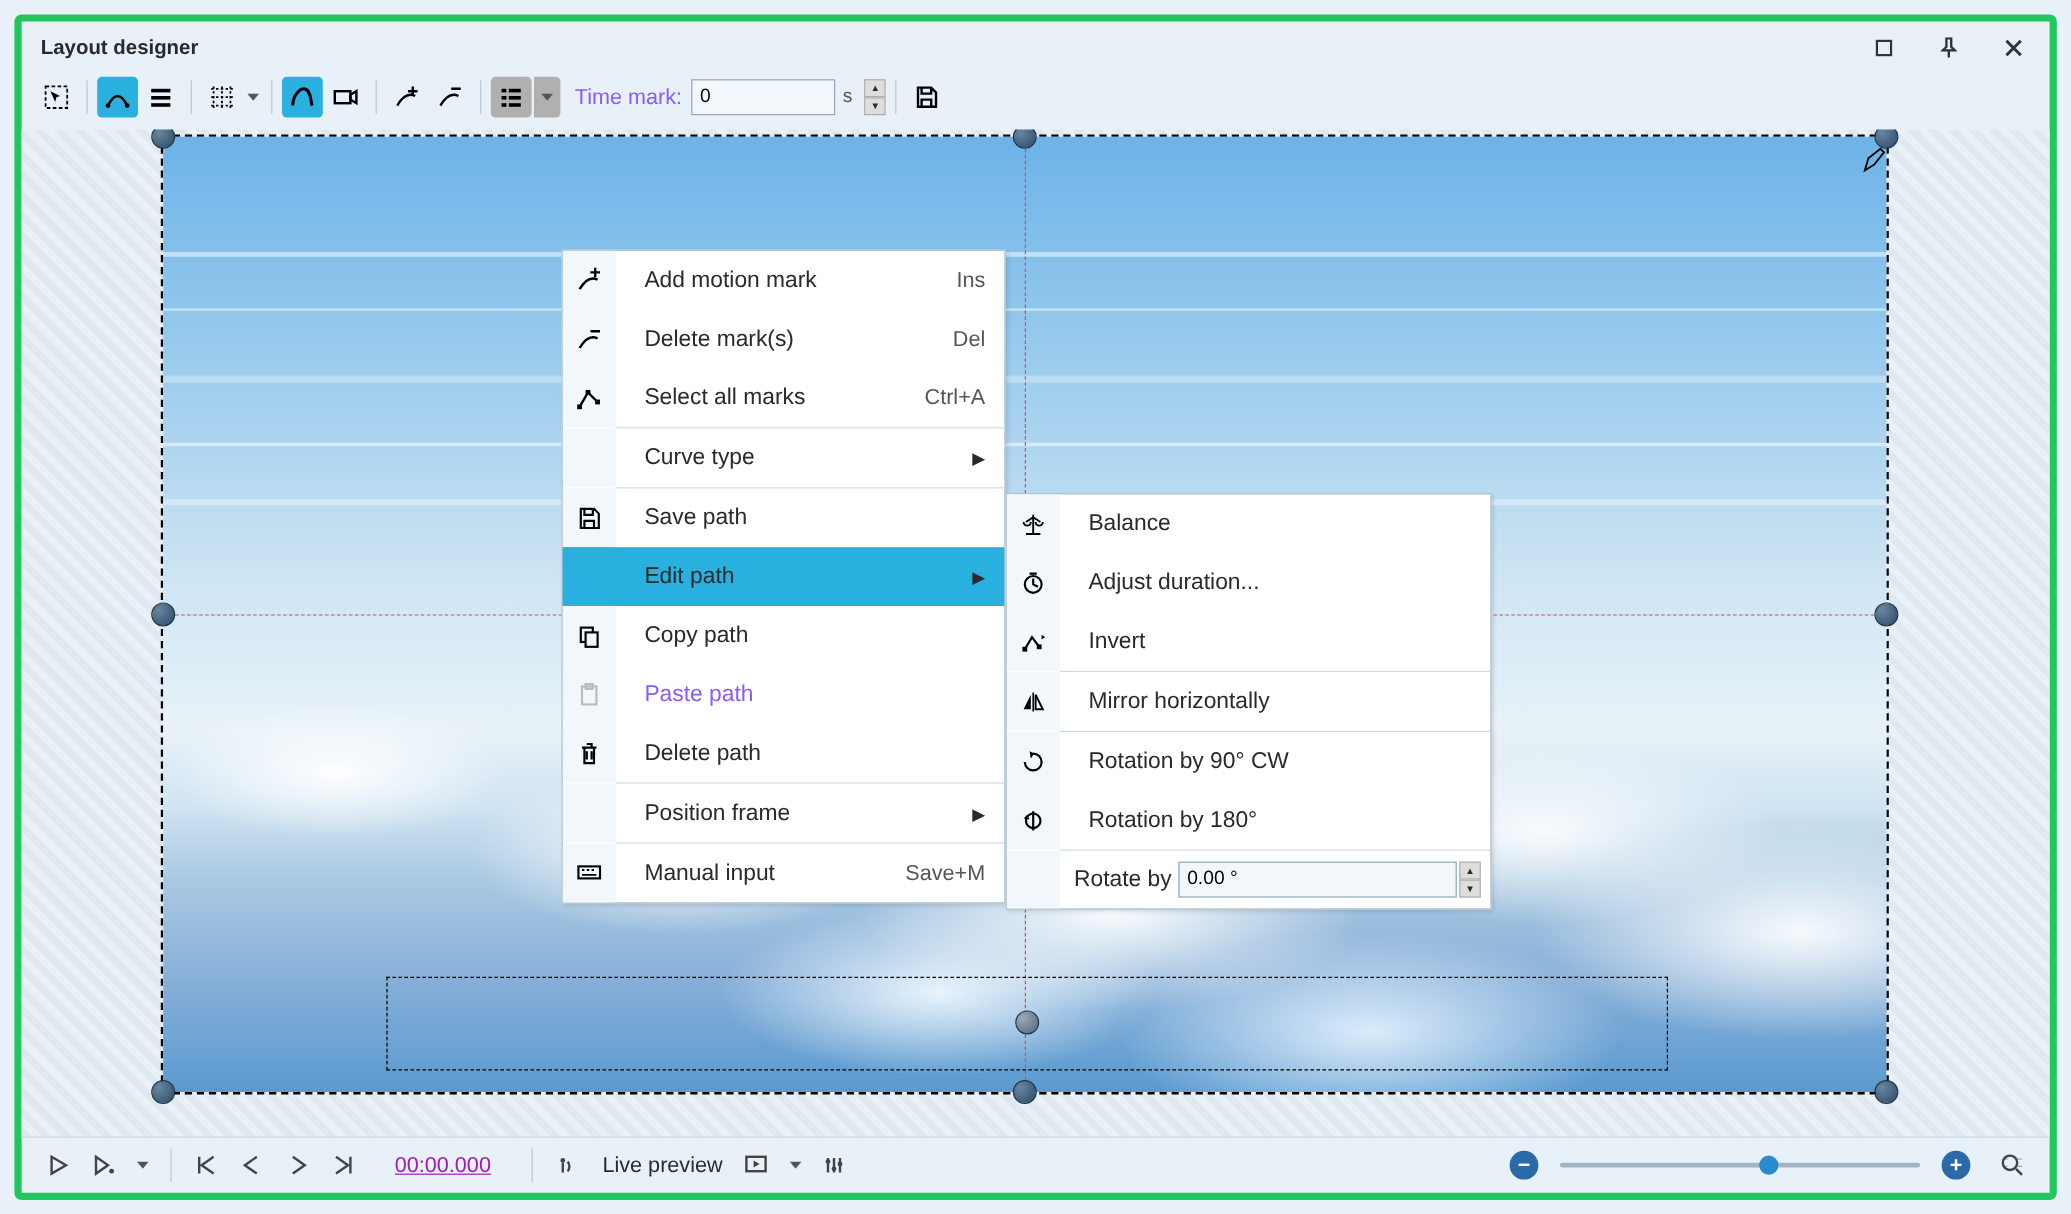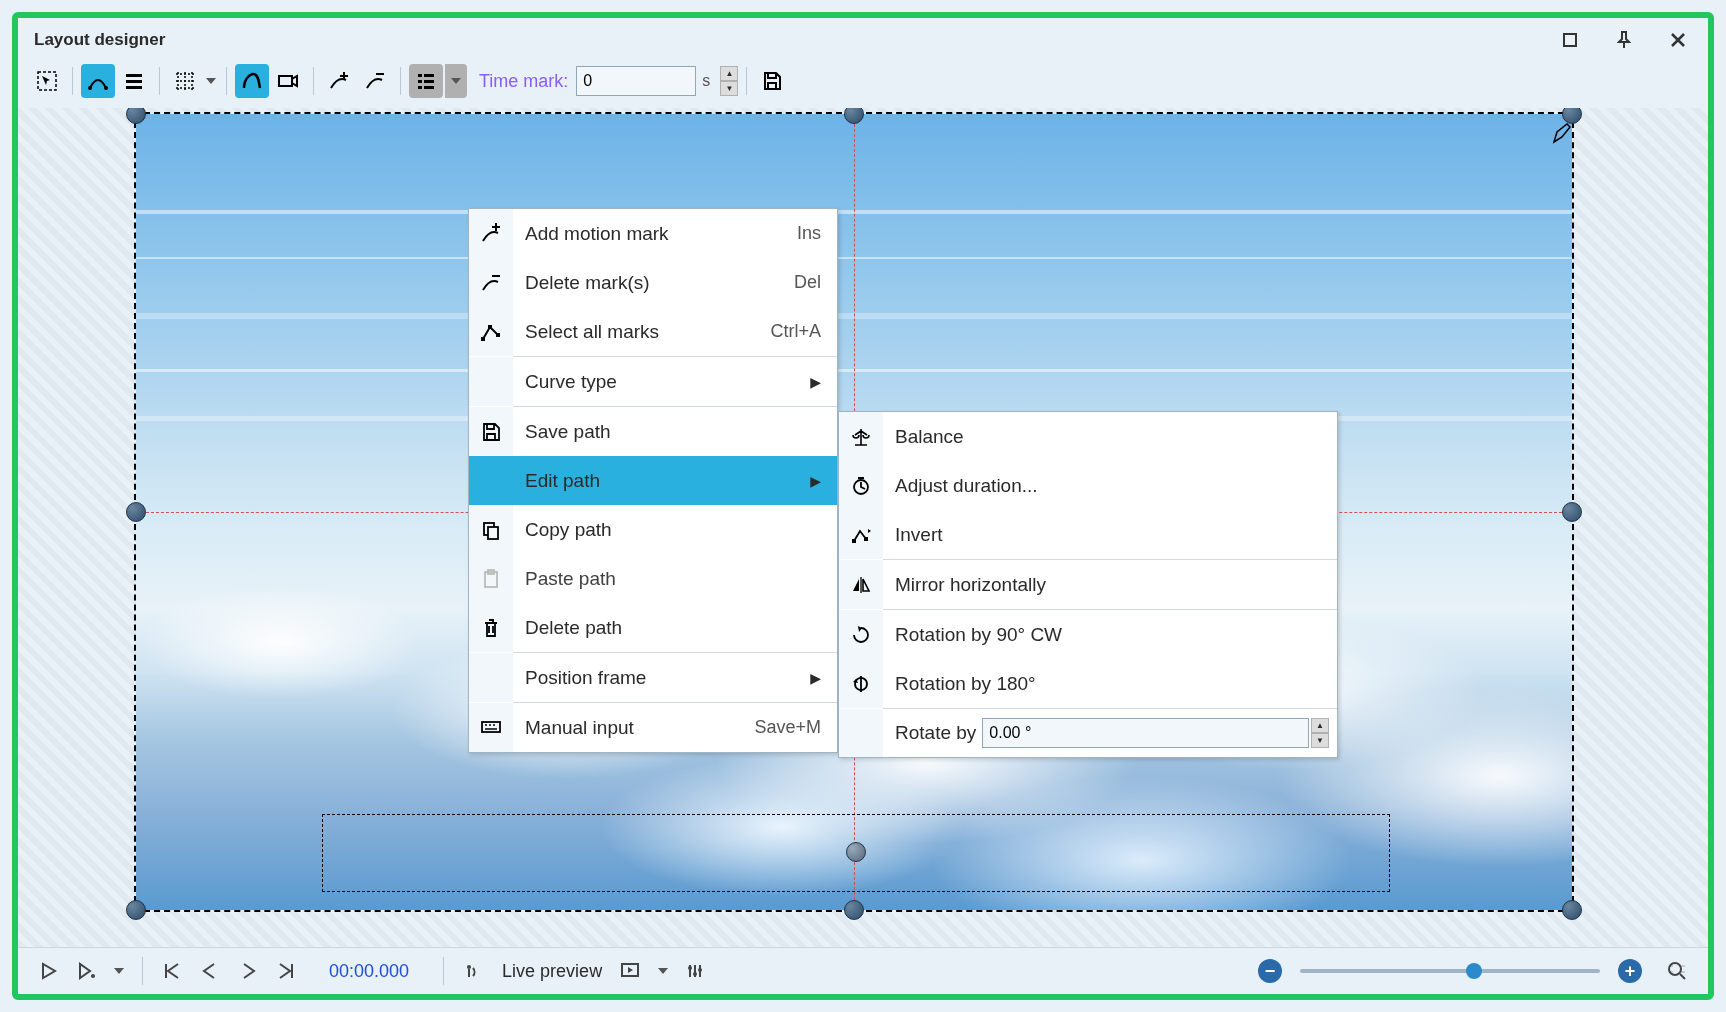--- a/index.html
+++ b/index.html
@@ -28,39 +28,39 @@
 .cloud-streak { position: absolute; left: 0; right: 0; height: 4px; background: rgba(255,255,255,0.5); }
 .cloud-layer { position: absolute; left: 0; right: 0; top: 58%; bottom: 0; background: radial-gradient(ellipse 200px 80px at 10% 20%, rgba(255,255,255,0.95), transparent 70%), radial-gradient(ellipse 250px 100px at 30% 40%, rgba(255,255,255,0.9), transparent 70%), radial-gradient(ellipse 300px 120px at 55% 55%, rgba(255,255,255,0.95), transparent 70%), radial-gradient(ellipse 280px 110px at 80% 35%, rgba(255,255,255,0.9), transparent 70%), radial-gradient(ellipse 320px 130px at 95% 60%, rgba(255,255,255,0.92), transparent 70%), radial-gradient(ellipse 260px 100px at 45% 75%, rgba(238,248,255,0.95), transparent 70%), radial-gradient(ellipse 300px 120px at 70% 85%, rgba(230,243,255,0.9), transparent 70%); }
 .handle { position: absolute; width: 20px; height: 20px; border-radius: 50%; background: radial-gradient(circle at 30% 30%, #6a86a0, #2a4a68); border: 1px solid #234; transform: translate(-50%, -50%); }
 .guide-v { position: absolute; top: 0; bottom: 0; border-left: 1px dashed #d05050; }
 .guide-h { position: absolute; left: 0; right: 0; border-top: 1px dashed #d05050; }
 .inner-rect { position: absolute; border: 1px dashed #000; }
 .pen-icon { position: absolute; right: -2px; top: 8px; }
 
 .context-menu { position: absolute; background: #fff; border: 1px solid #a0b4c4; box-shadow: 2px 2px 4px rgba(0,0,0,0.15); }
 .menu-left { left: 450px; top: 100px; width: 370px; }
-.menu-right { left: 820px; top: 303px; width: 500px; }
-.menu-item { display: flex; align-items: center; height: 49px; padding: 0 16px 0 0; cursor: pointer; }
+.menu-right { left: 820px; top: 303px; width: 405px; }
+.menu-item { display: flex; align-items: center; height: 49px; padding: 0 16px 0 0; cursor: pointer; gap: 12px; }
 .menu-item.highlight { background: #2ab0de; }
-.menu-item.disabled { color: #404040; cursor: default; }
+.menu-item.disabled { color: #8b5cf6; cursor: default; }
 .menu-icon { width: 44px; height: 100%; display: flex; align-items: center; justify-content: center; background: #f2f7fb; }
 .menu-item.highlight .menu-icon { background: #2ab0de; }
 .menu-label { flex: 1; padding-left: 12px; font-size: 19px; }
 .menu-shortcut { font-size: 18px; color: #555; padding-left: 20px; }
 .menu-arrow { width: 16px; text-align: right; font-size: 14px; }
 .menu-sep { height: 1px; background: #d0dae4; margin-left: 44px; }
 .menu-sep-full { height: 1px; background: #d0dae4; margin-left: 44px; }
 .menu-input-row { display: flex; align-items: center; height: 48px; padding: 0 8px 0 0; }
 .menu-input-row .menu-icon { background: #f2f7fb; }
 .menu-input-row .menu-label { flex: 0 0 auto; }
 .menu-input { flex: 1; height: 30px; border: 1px solid #8ea7bc; background: #f2f7fb; padding: 0 6px; font-size: 16px; margin-left: 6px; }
 
 .bottombar { display: flex; align-items: center; padding: 8px 16px; gap: 8px; border-top: 1px solid #c8d6e2; }
 .bb-btn { width: 30px; height: 30px; display: inline-flex; align-items: center; justify-content: center; cursor: pointer; }
-.bb-time { font-size: 18px; color: #1d4ed8; padding: 0 20px; }
+.bb-time { font-size: 18px; color: #a21caf; padding: 0 20px; text-decoration: underline; }
 .bb-label { font-size: 18px; padding: 0 6px; }
 .bb-spacer { flex: 1; }
 .zoom-circle { width: 24px; height: 24px; border-radius: 50%; background: #2a6aa8; color: #fff; display: inline-flex; align-items: center; justify-content: center; font-size: 18px; font-weight: bold; cursor: pointer; }
 .zoom-track { position: relative; width: 300px; height: 4px; background: #a0b4c4; border-radius: 2px; margin: 0 10px; }
 .zoom-thumb { position: absolute; width: 16px; height: 16px; border-radius: 50%; background: #2a8acc; top: 50%; transform: translate(-50%, -50%); }
 
 svg { display: block; }
 </style>
 </head>
 <body>

